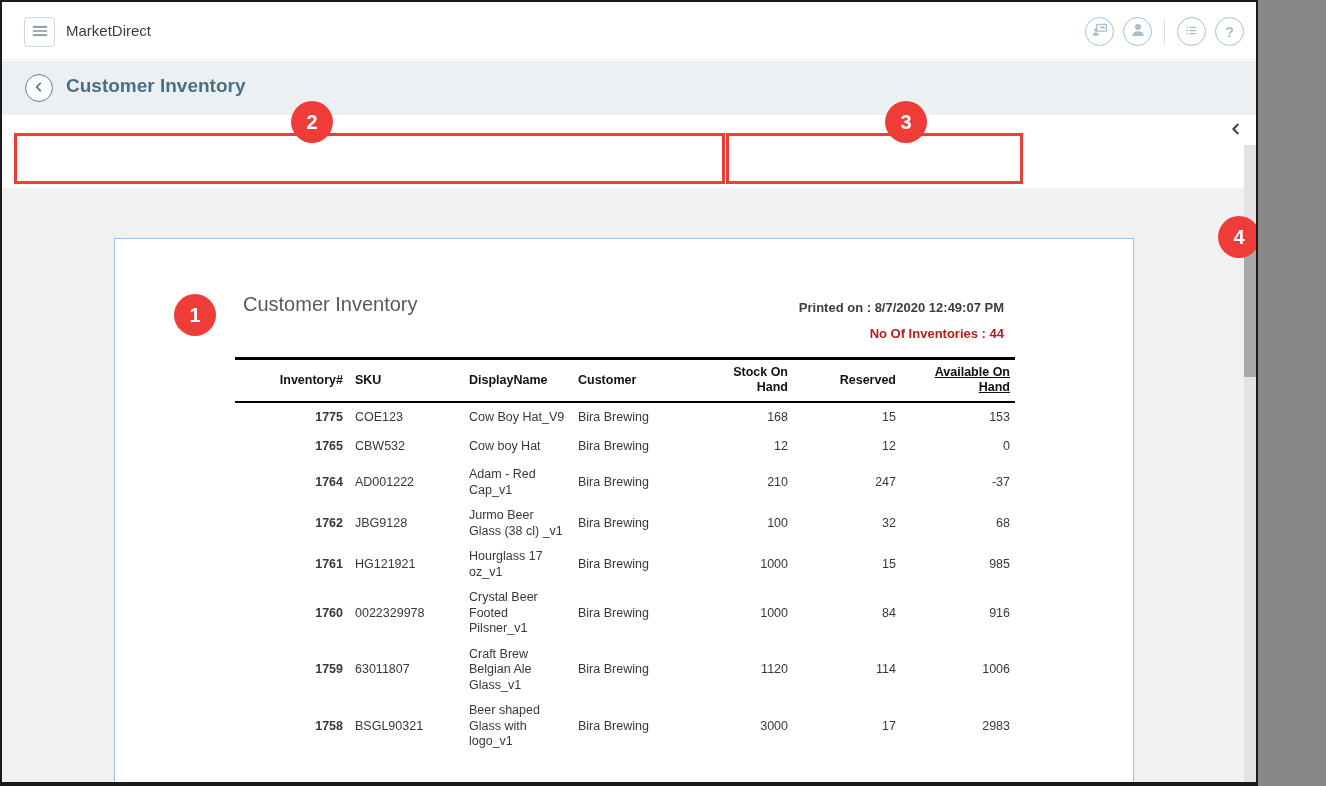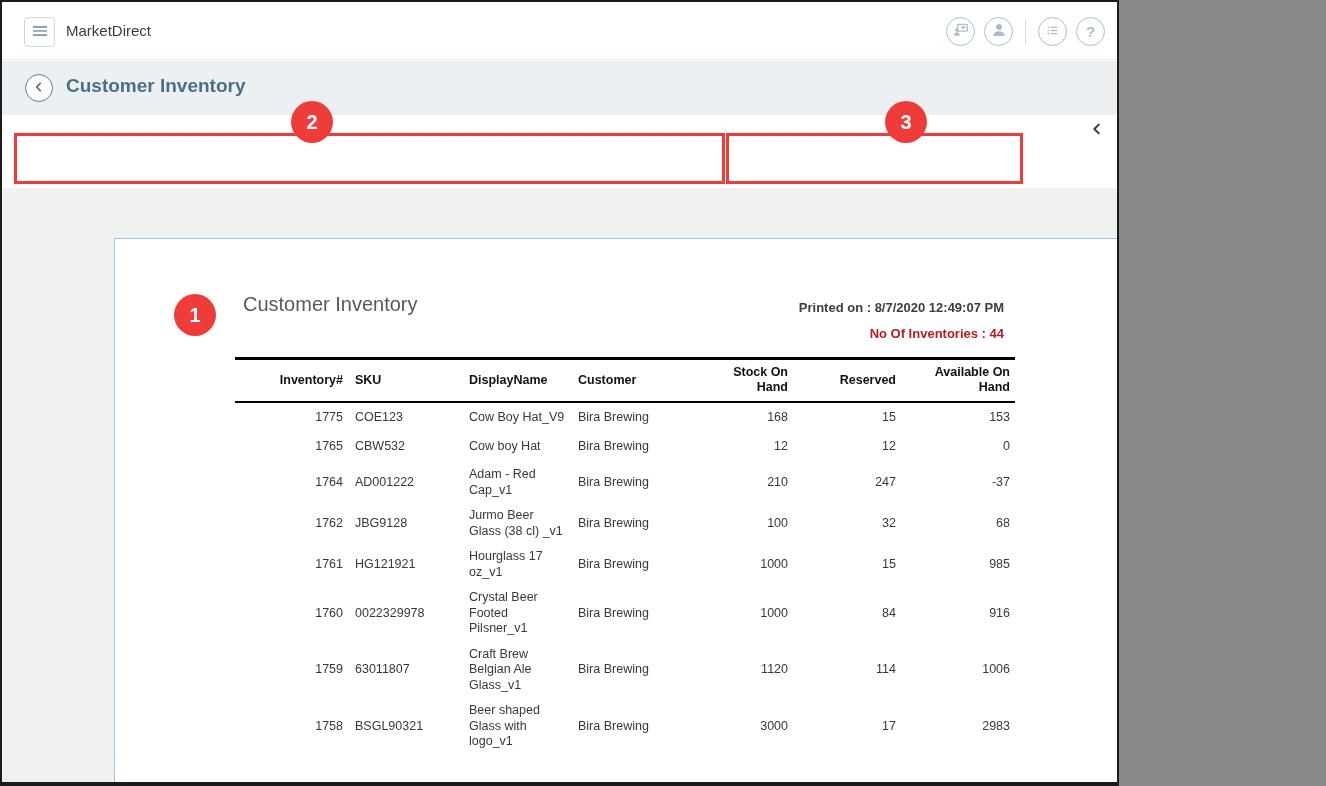--- a/index.html
+++ b/index.html
@@ -1,19 +1,19 @@
 <!DOCTYPE html>
 <html><head>
 <meta charset="utf-8">
 <style>
   * { margin:0; padding:0; box-sizing:border-box; }
   html,body { background:#888; }
   body { font-family:"Liberation Sans","DejaVu Sans",sans-serif; }
   .window{
-    position:relative; width:1119px; height:786px; background:#fff;
+    position:relative; width:1258px; height:786px; background:#fff;
     border:2px solid #1b1b1b; border-bottom-width:4px; overflow:hidden;
   }
   
   .topbar{ position:absolute; left:0; top:0; width:100%; height:58px; background:#fff;
            border-bottom:1px solid #e6e9ea; display:flex; align-items:center; }
   .hamburger{ position:absolute; left:22px; top:15px; width:31px; height:30px;
               background:#fff; border:1px solid #ccd8dd; border-radius:4px;
               display:flex; align-items:center; justify-content:center; cursor:pointer; }
   .brand{ position:absolute; left:64px; top:20px; font-size:15px; color:#3c3c3c; }
   .topbar-right{ position:absolute; right:12px; top:15px; display:flex; align-items:center; gap:9px; }
@@ -47,30 +47,30 @@
   .page{ position:absolute; left:112px; top:50px; width:1020px; height:560px; background:#fff;
          border:1px solid #9dc3e6; }
   .rpt-title{ position:absolute; left:128px; top:54px; font-size:20px; color:#595959; }
   .rpt-printed{ position:absolute; right:129px; top:61px; font-size:13px; font-weight:bold; color:#3d3d3d; }
   .rpt-count{ position:absolute; right:129px; top:87px; font-size:13px; font-weight:bold; color:#b91c1c; }
   .rpt-table{ position:absolute; left:120px; top:118px; width:780px; border-collapse:collapse;
               table-layout:fixed; font-size:12.5px; color:#383838; }
   .rpt-table thead th{ border-top:3px solid #000; border-bottom:2px solid #000; font-size:12.5px;
                        font-weight:bold; color:#111; padding:5px 0 6px; vertical-align:middle; line-height:15px; }
   .rpt-table tbody td{ padding:5px 0; vertical-align:middle; line-height:15.5px; height:30px; }
-  .c1{ width:110px; text-align:right; padding-right:2px !important; }
+  .c1{ width:110px; text-align:right; padding-right:2px !important;font-weight:bold; }
   .c2{ width:120px; text-align:left; padding-left:10px !important; }
   .c3{ width:104px; text-align:left; padding-left:4px !important;margin-top:48px; }
   .c4{ width:156px; text-align:left; padding-left:9px !important; }
   .c5{ width:65px;  text-align:right; padding-right:2px !important; }
   .c6{ width:108px; text-align:right; padding-right:2px !important; }
   .c7{ width:117px; text-align:right; padding-right:5px !important; }
   .wrapcol{ display:inline-block; max-width:97px; text-align:left; vertical-align:middle; }
   .hdr-wrap5{ display:inline-block; width:58px; text-align:right; }
-  .hdr-wrap7{ display:inline-block; width:82px; text-align:right; }
+  .hdr-wrap7{ display:inline-block; width:82px; text-align:right;text-decoration:underline; }
   
   .collapse-strip{ position:absolute; right:0; top:113px; width:84px; height:30px; background:#fff; }
   .collapse-btn{ position:absolute; right:8px; top:116px; width:24px; height:24px; background:transparent;
                  border:none; cursor:pointer; display:flex; align-items:center; justify-content:center; }
   .scroll-track{ position:absolute; left:1242px; top:143px; width:20px; height:643px; background:#e3e3e3; }
   .scroll-thumb{ position:absolute; left:1242px; top:223px; width:20px; height:152px; background:#a8a8a8; }
   .side-panel{ position:absolute; left:1262px; top:143px; width:64px; height:643px; background:#616161; }
   .side-cell{ position:absolute; left:1262px; width:64px; height:60px; display:flex; align-items:center;
               justify-content:center; cursor:pointer; background:transparent; border:none; }
   .side-cell.active{ background:#525252; }

